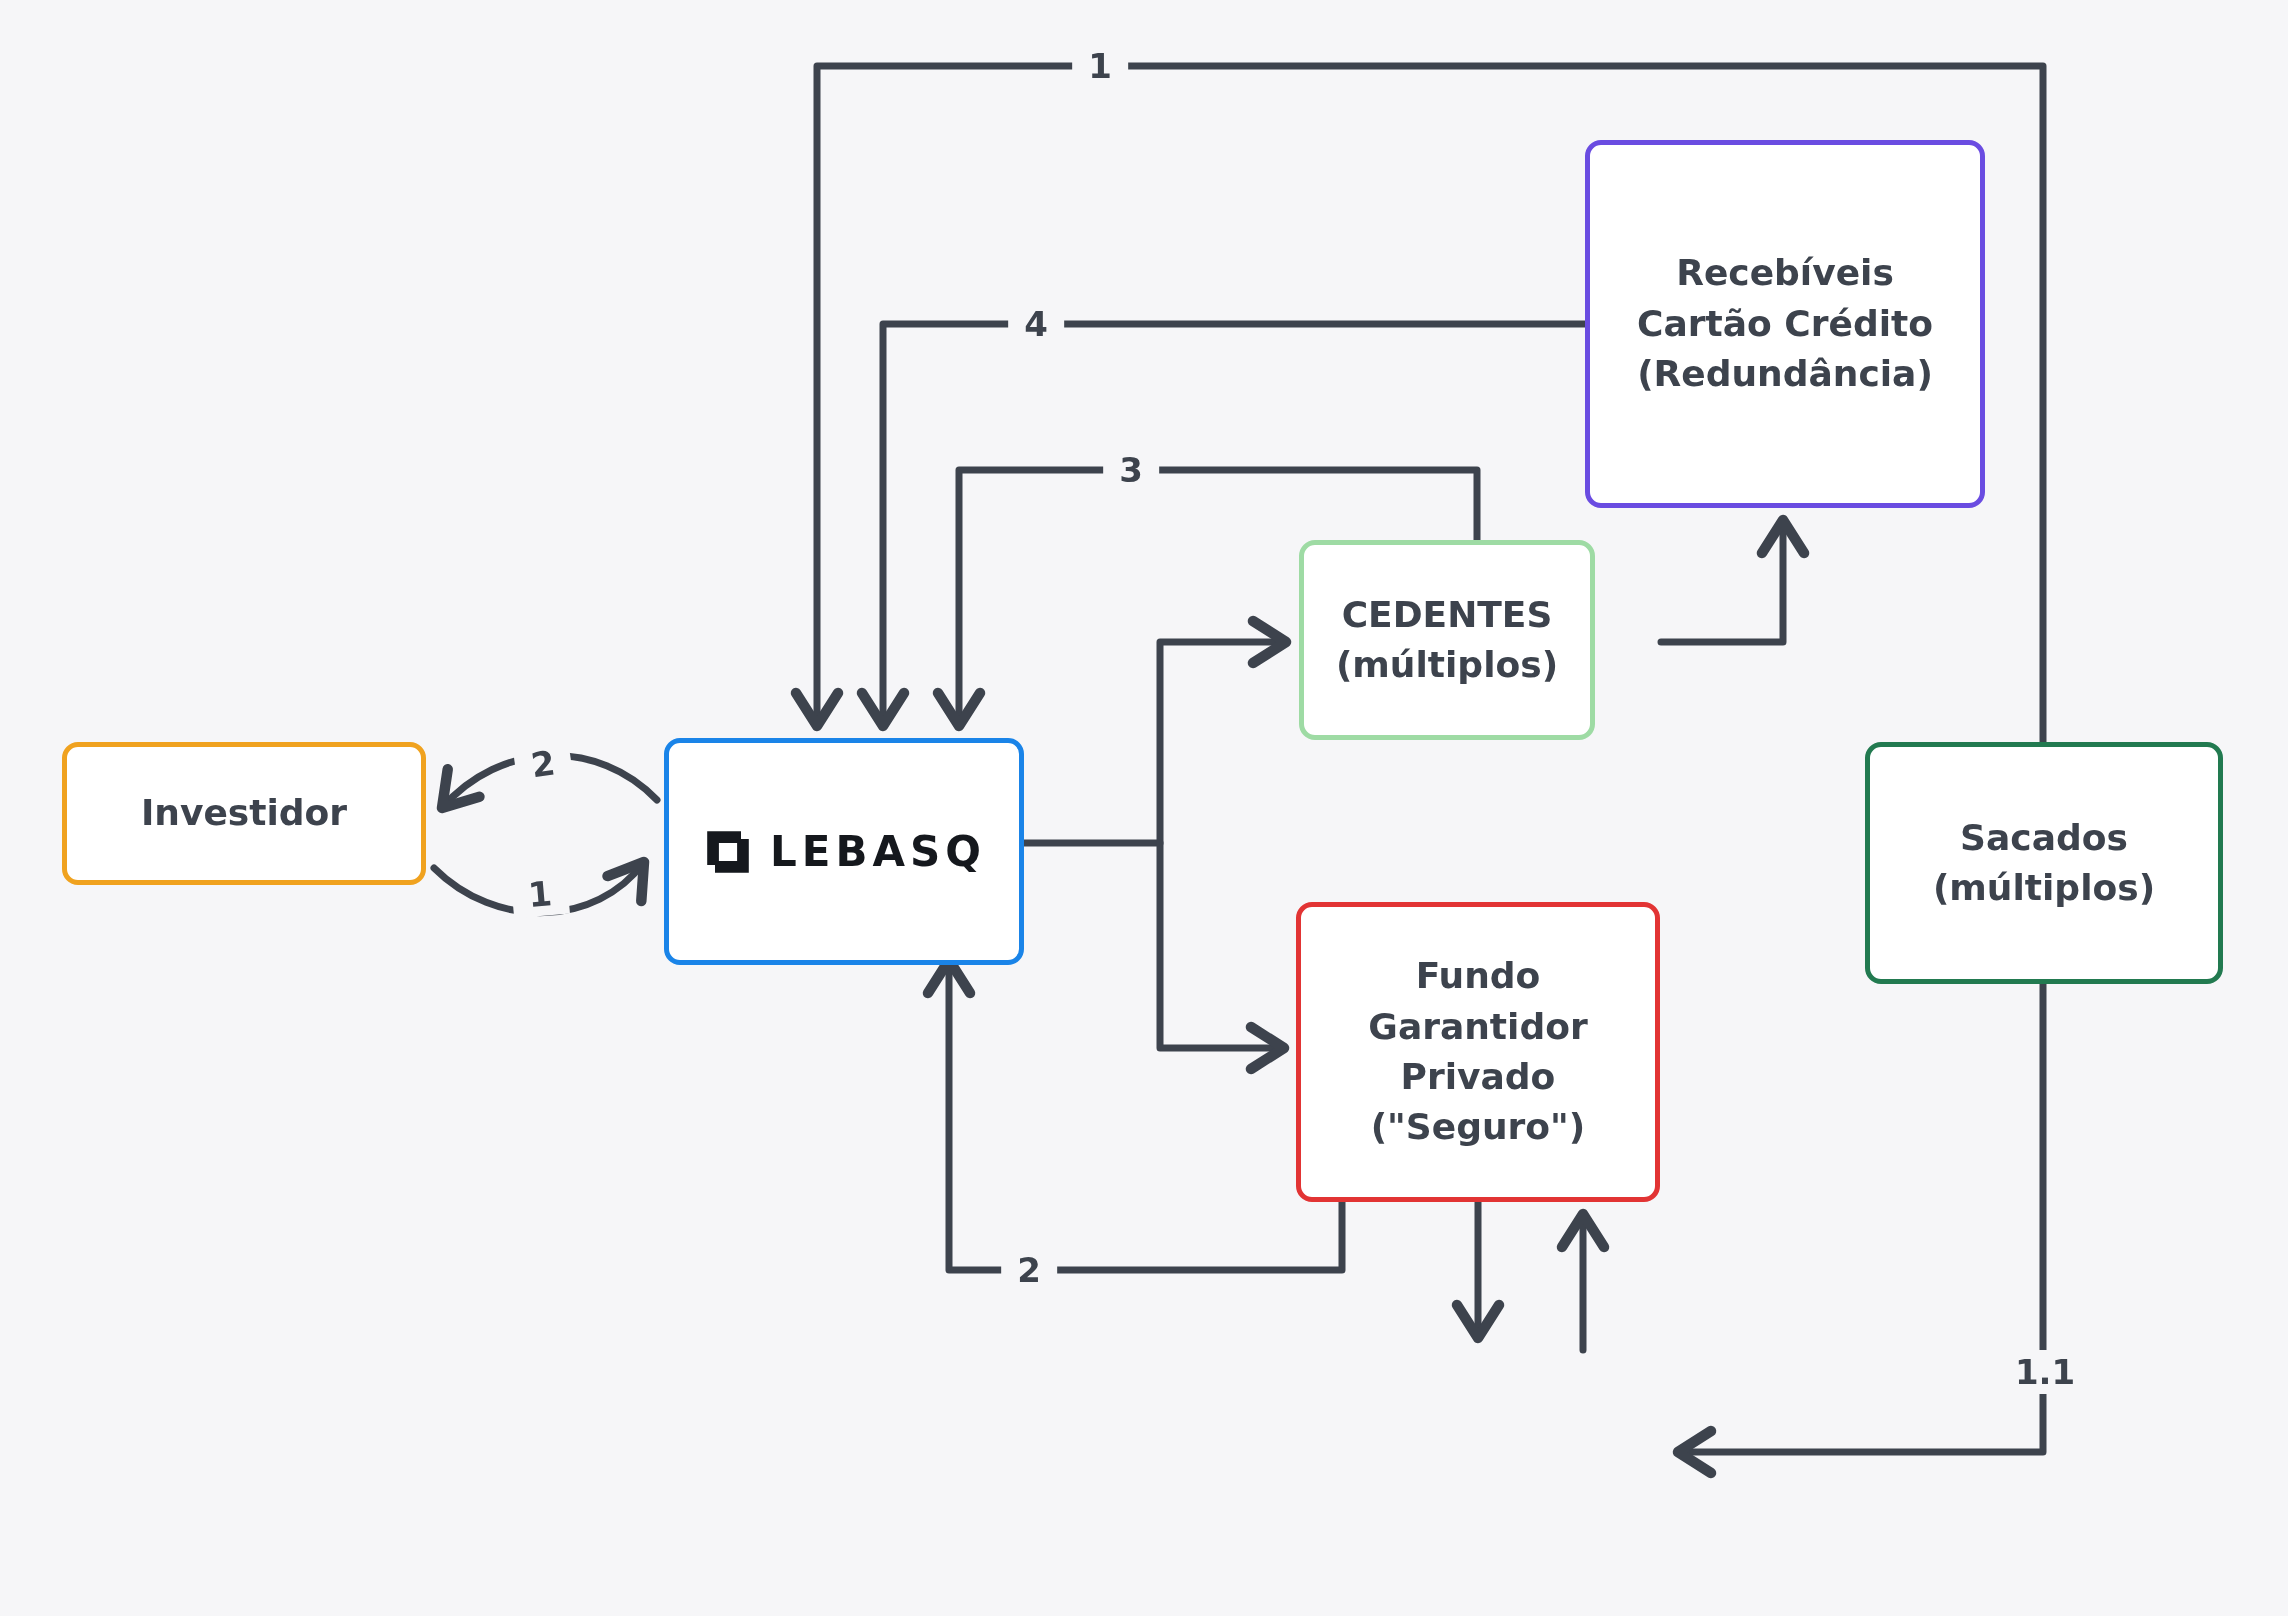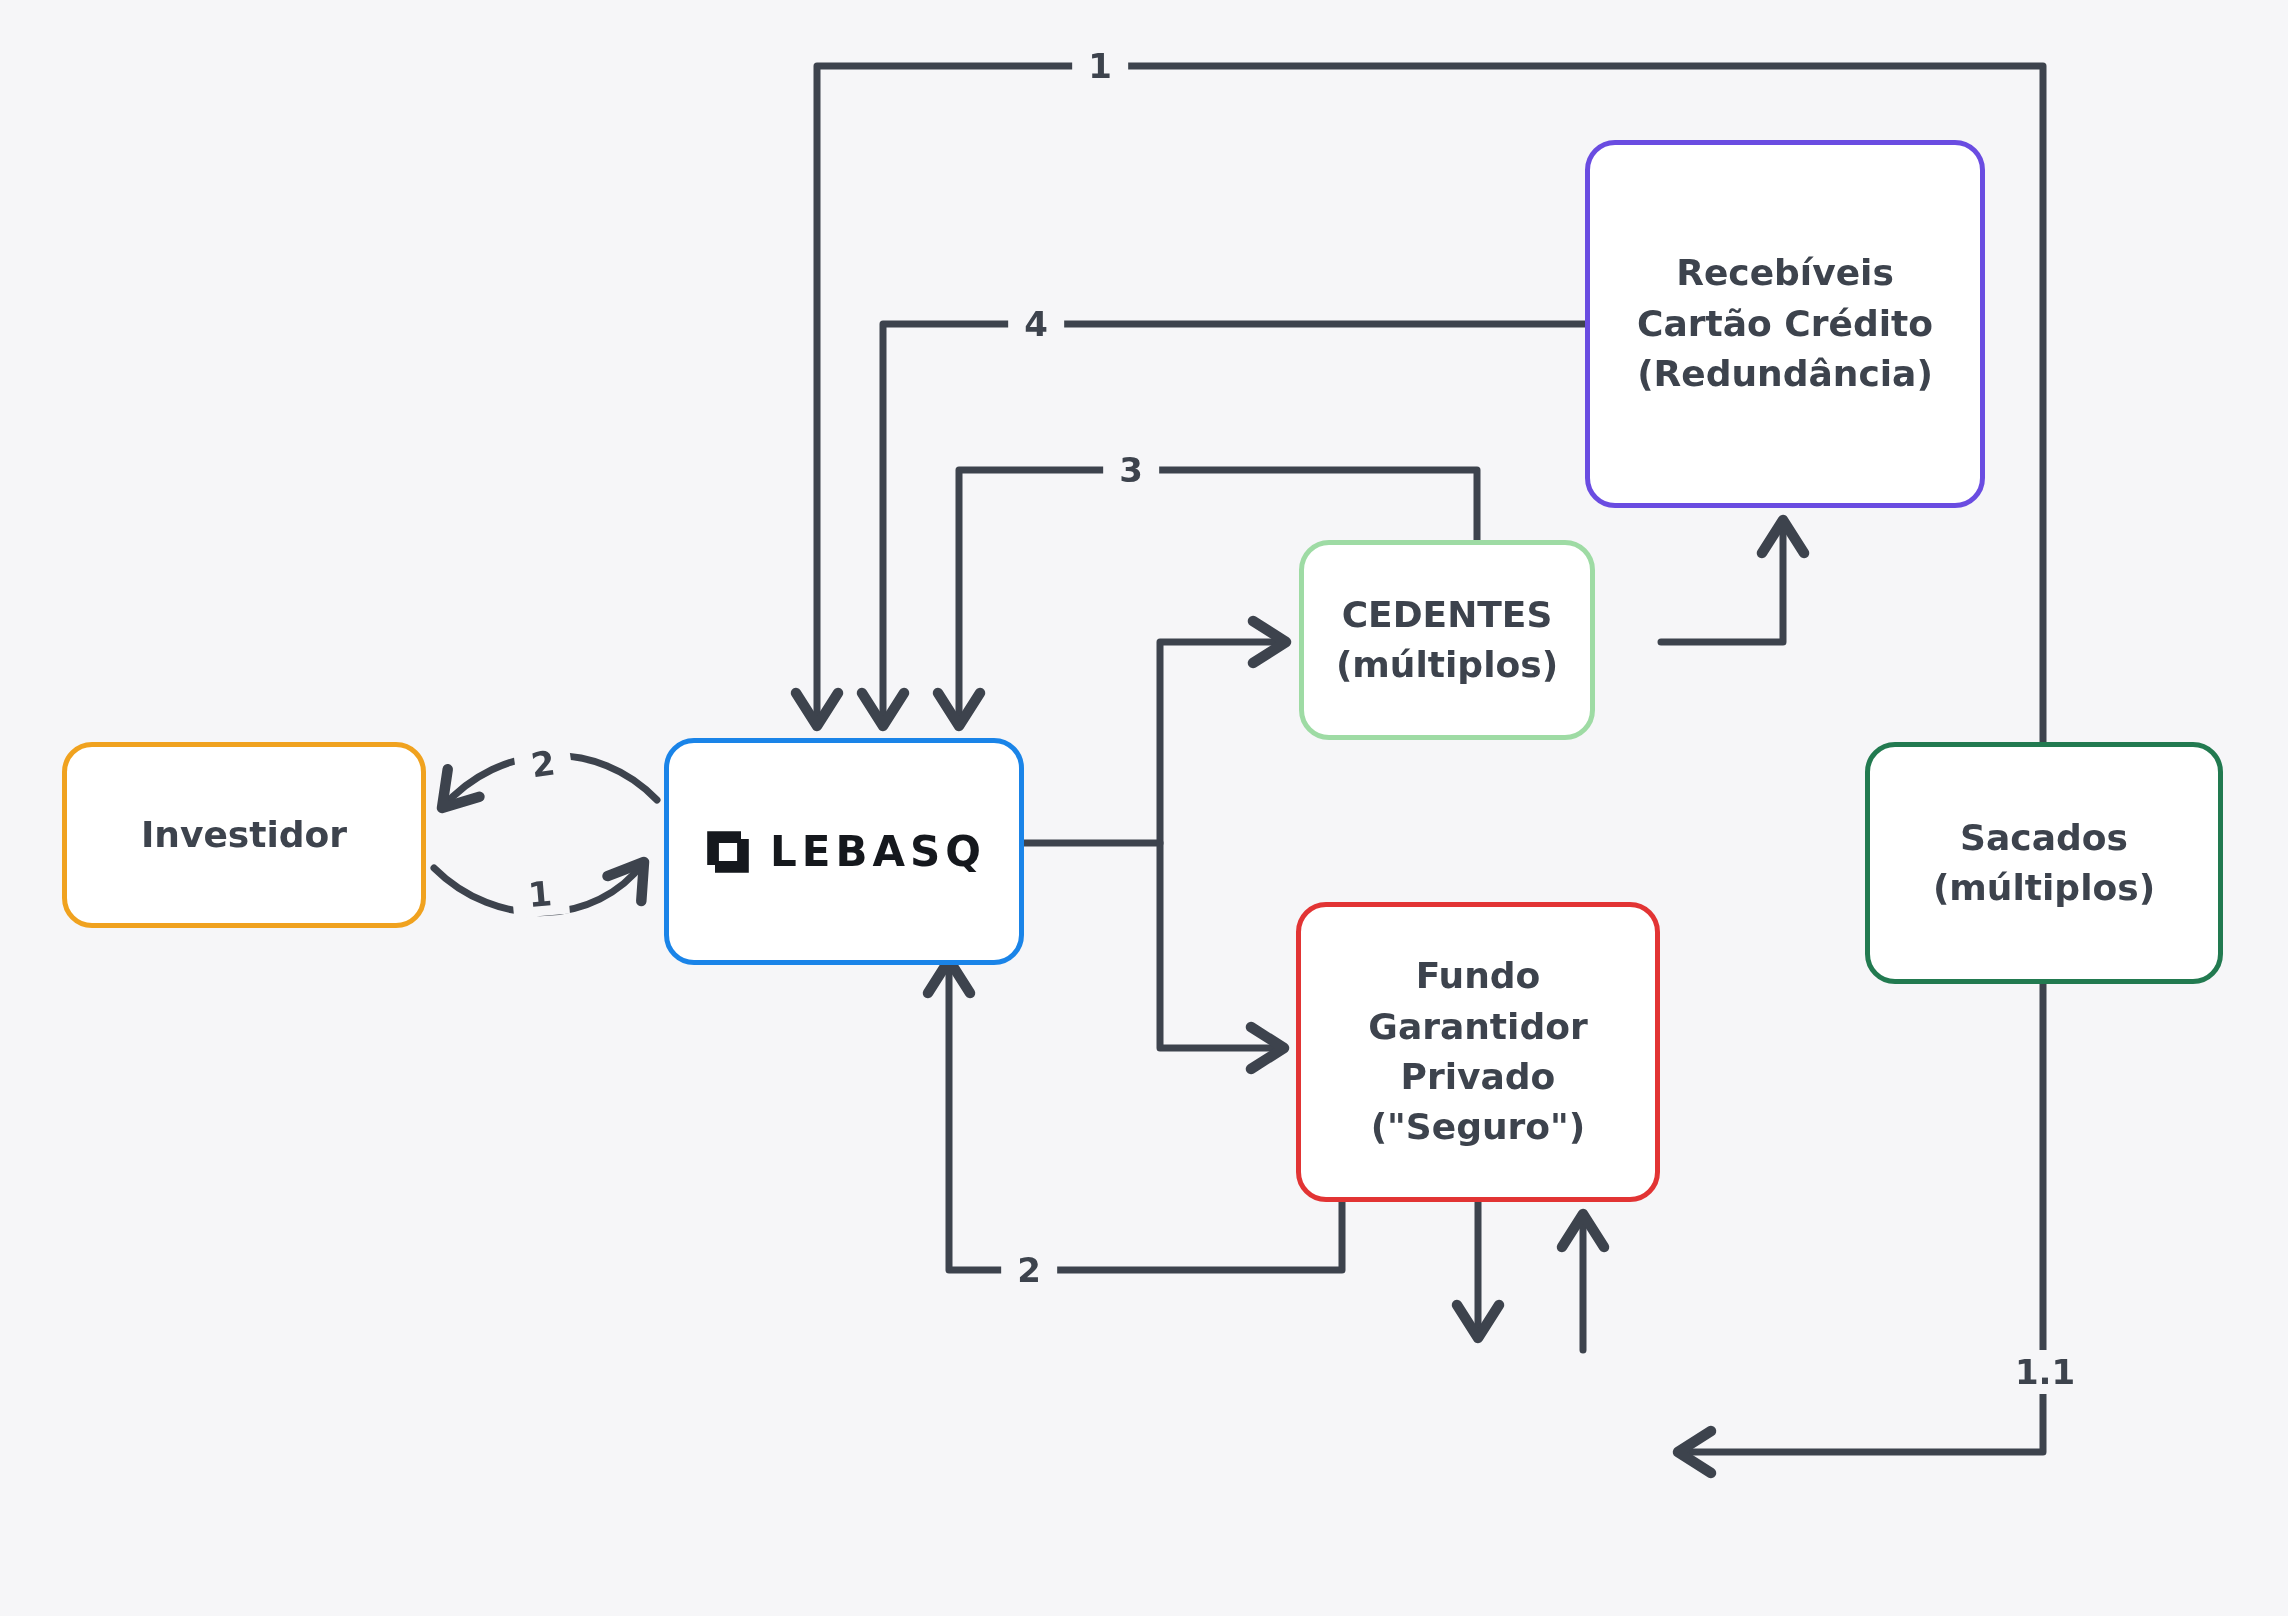--- a/index.html
+++ b/index.html
@@ -19,21 +19,21 @@
     stroke:#3d434d;
     stroke-width:7;
     stroke-linecap:round;
     stroke-linejoin:round;
   }
   .node{
     position:absolute;
     box-sizing:border-box;
     background:#ffffff;
     border:5px solid #3d434d;
-    border-radius:30px;
+    border-radius:16px;
     display:flex;
     align-items:center;
     justify-content:center;
     z-index:2;
     text-align:center;
   }
   .node-label{
     font-size:36px;
     font-weight:700;
     line-height:1.4;
@@ -85,21 +85,21 @@
     <path d="M 434 868 C 496 930 596 927 644 862" marker-end="url(#ah)"></path>
     <path d="M 1024 843 L 1160 843 L 1160 642 L 1286 642" marker-end="url(#ah)"></path>
     <path d="M 1160 843 L 1160 1048 L 1284 1048" marker-end="url(#ah)"></path>
     <path d="M 1661 642 L 1783 642 L 1783 520" marker-end="url(#ah)"></path>
     <path d="M 1342 1202 L 1342 1270 L 949 1270 L 949 960" marker-end="url(#ah)"></path>
     <path d="M 1478 1202 L 1478 1338" marker-end="url(#ah)"></path>
     <path d="M 1583 1350 L 1583 1214" marker-end="url(#ah)"></path>
     <path d="M 2043 945 L 2043 1452 L 1678 1452" marker-end="url(#ah)"></path>
   </svg>
 
-  <div class="node" style="left: 62px; top: 742px; width: 364px; height: 186px; border-color: rgb(240, 162, 31);">
+  <div class="node" style="left: 62px; top: 742px; width: 364px; height: 143px; border-color: rgb(240, 162, 31);">
     <span class="node-label">Investidor</span>
   </div>
 
   <div class="node" style="left: 664px; top: 738px; width: 360px; height: 227px; border-color: rgb(26, 132, 232);">
     <div class="logo">
       <span style="display:flex;">
         <svg width="52" height="52" viewBox="0 0 40 40" aria-hidden="true">
           <path d="M4 4 H30 V13 H13 V30 H4 Z" fill="#15181d"></path>
           <path d="M36 36 H10 V27 H27 V10 H36 Z" fill="#15181d"></path>
         </svg>

